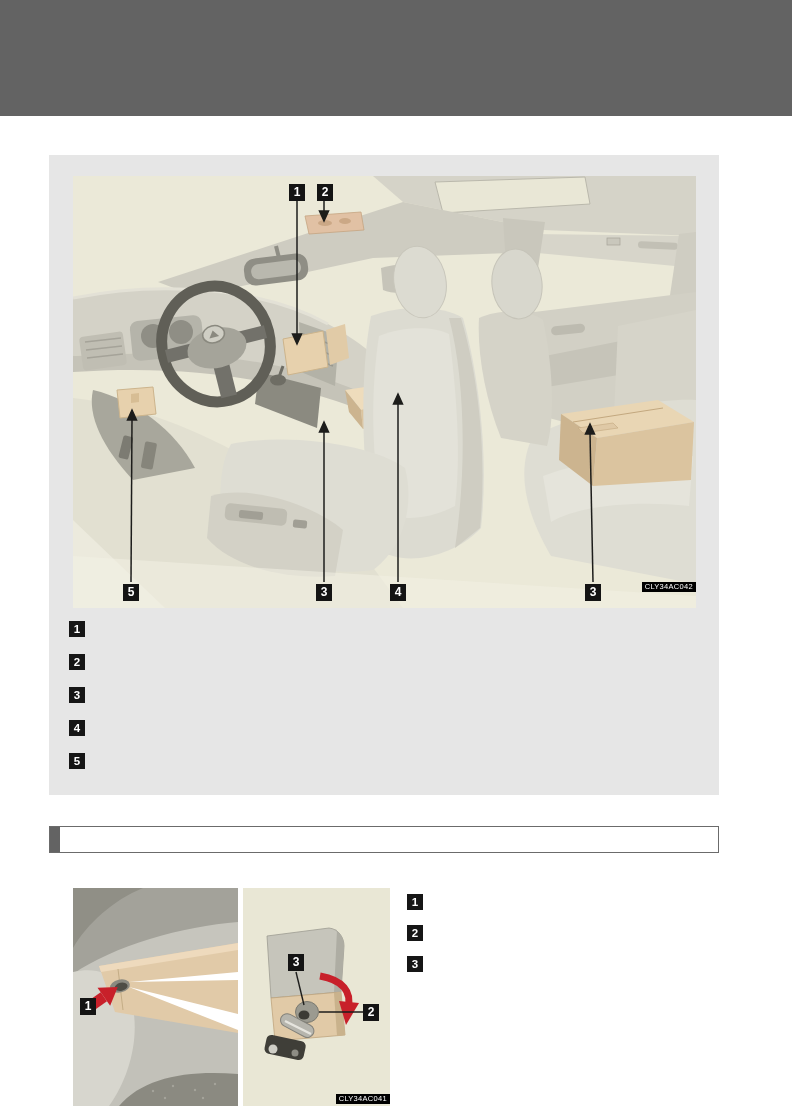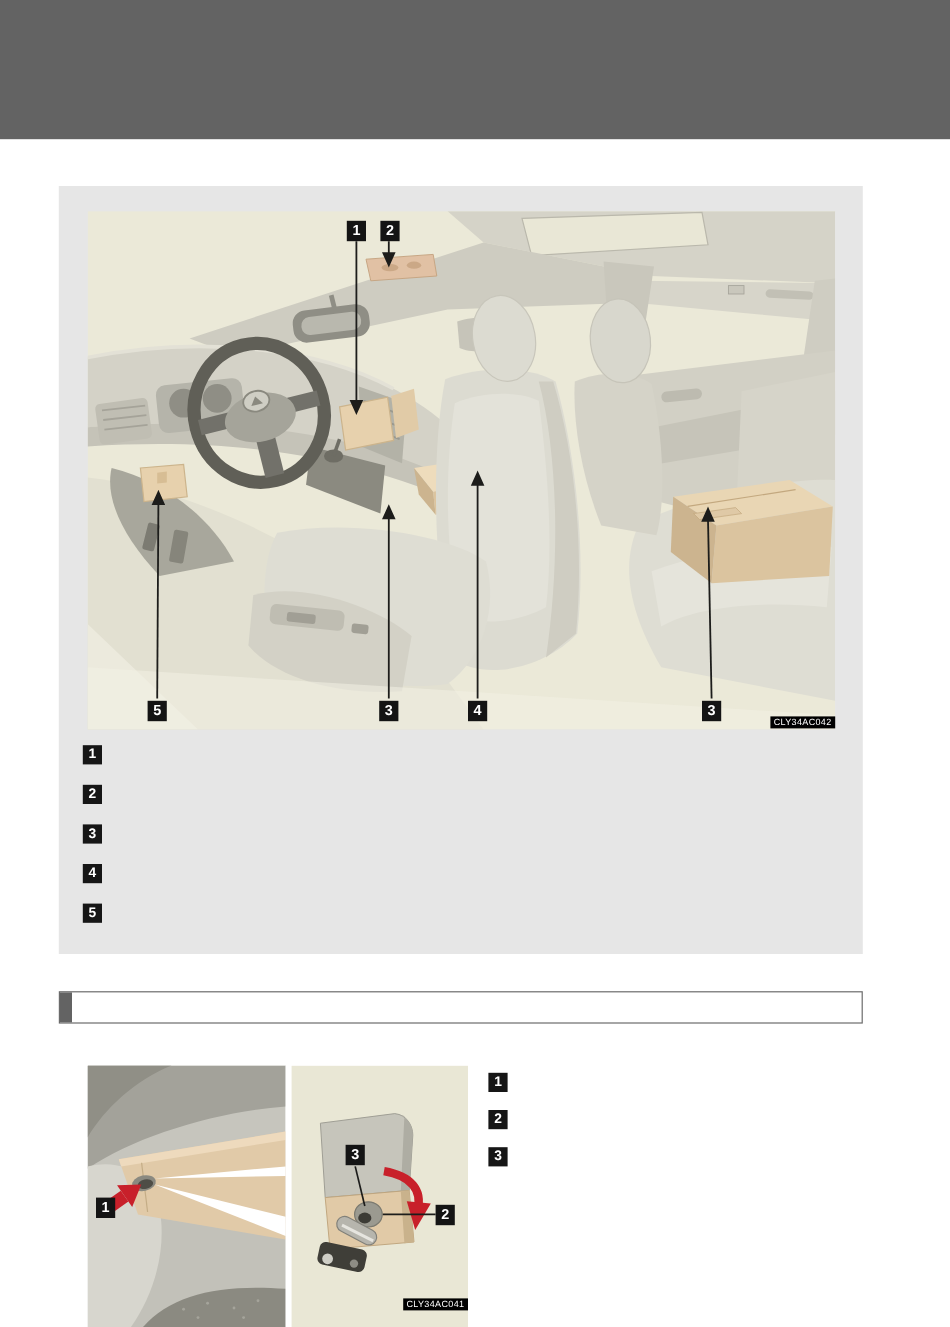--- a/index.html
+++ b/index.html
@@ -180,21 +180,21 @@
         </g>
       </svg>
 
       <div class="callout" style="left:216px;top:8px;">1</div>
       <div class="callout" style="left:244px;top:8px;">2</div>
       <div class="callout" style="left:50px;top:408px;">5</div>
       <div class="callout" style="left:243px;top:408px;">3</div>
       <div class="callout" style="left:317px;top:408px;">4</div>
       <div class="callout" style="left:512px;top:408px;">3</div>
 
-      <div class="img-code" style="right:0px;bottom:1px;">CLY34AC042</div>
+      <div class="img-code" style="right:0px;bottom:16px;">CLY34AC042</div>
     </div>
 
     <ul class="legend">
       <li>
         <span class="num">1</span>
         <span class="txt"></span>
       </li>
       <li>
         <span class="num">2</span>
         <span class="txt"></span>
@@ -272,21 +272,21 @@
         <g stroke="#1d1d1b" stroke-width="1.4" fill="none">
           <path d="M223,84 L231,117"></path>
           <path d="M246,124 L290,124"></path>
         </g>
       </g>
     </svg>
 
     <div class="callout" style="left:7px;top:110px;">1</div>
     <div class="callout" style="left:215px;top:66px;">3</div>
     <div class="callout" style="left:290px;top:116px;">2</div>
-    <div class="img-code" style="right:0px;bottom:14px;margin-left:20px;">CLY34AC041</div>
+    <div class="img-code" style="right:0px;bottom:2px;margin-left:20px;">CLY34AC041</div>
   </div>
 
   <ul class="detail-legend">
     <li>
       <span class="num">1</span>
       <span class="txt"></span>
     </li>
     <li>
       <span class="num">2</span>
       <span class="txt"></span>

